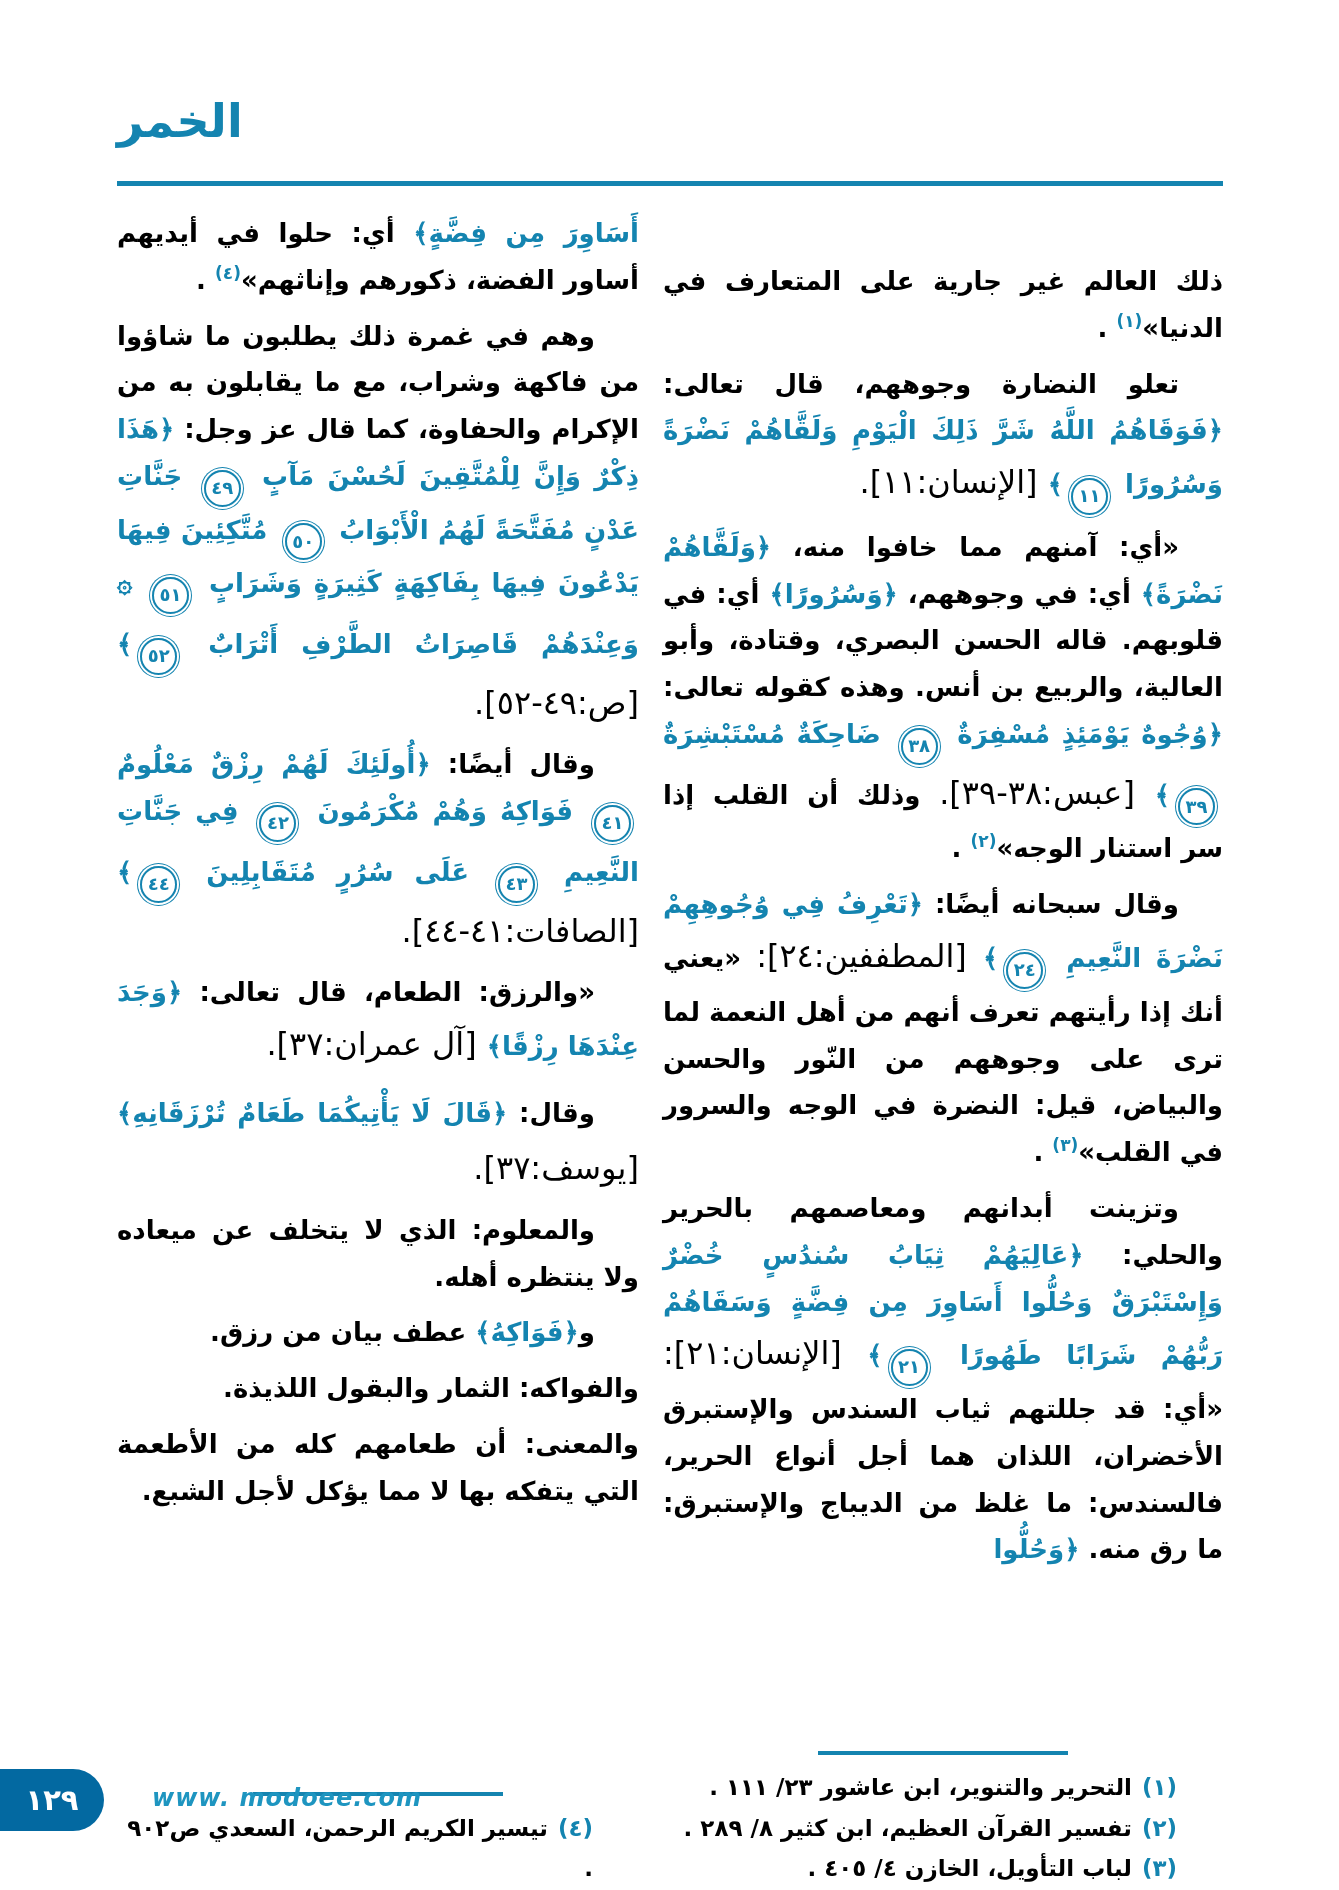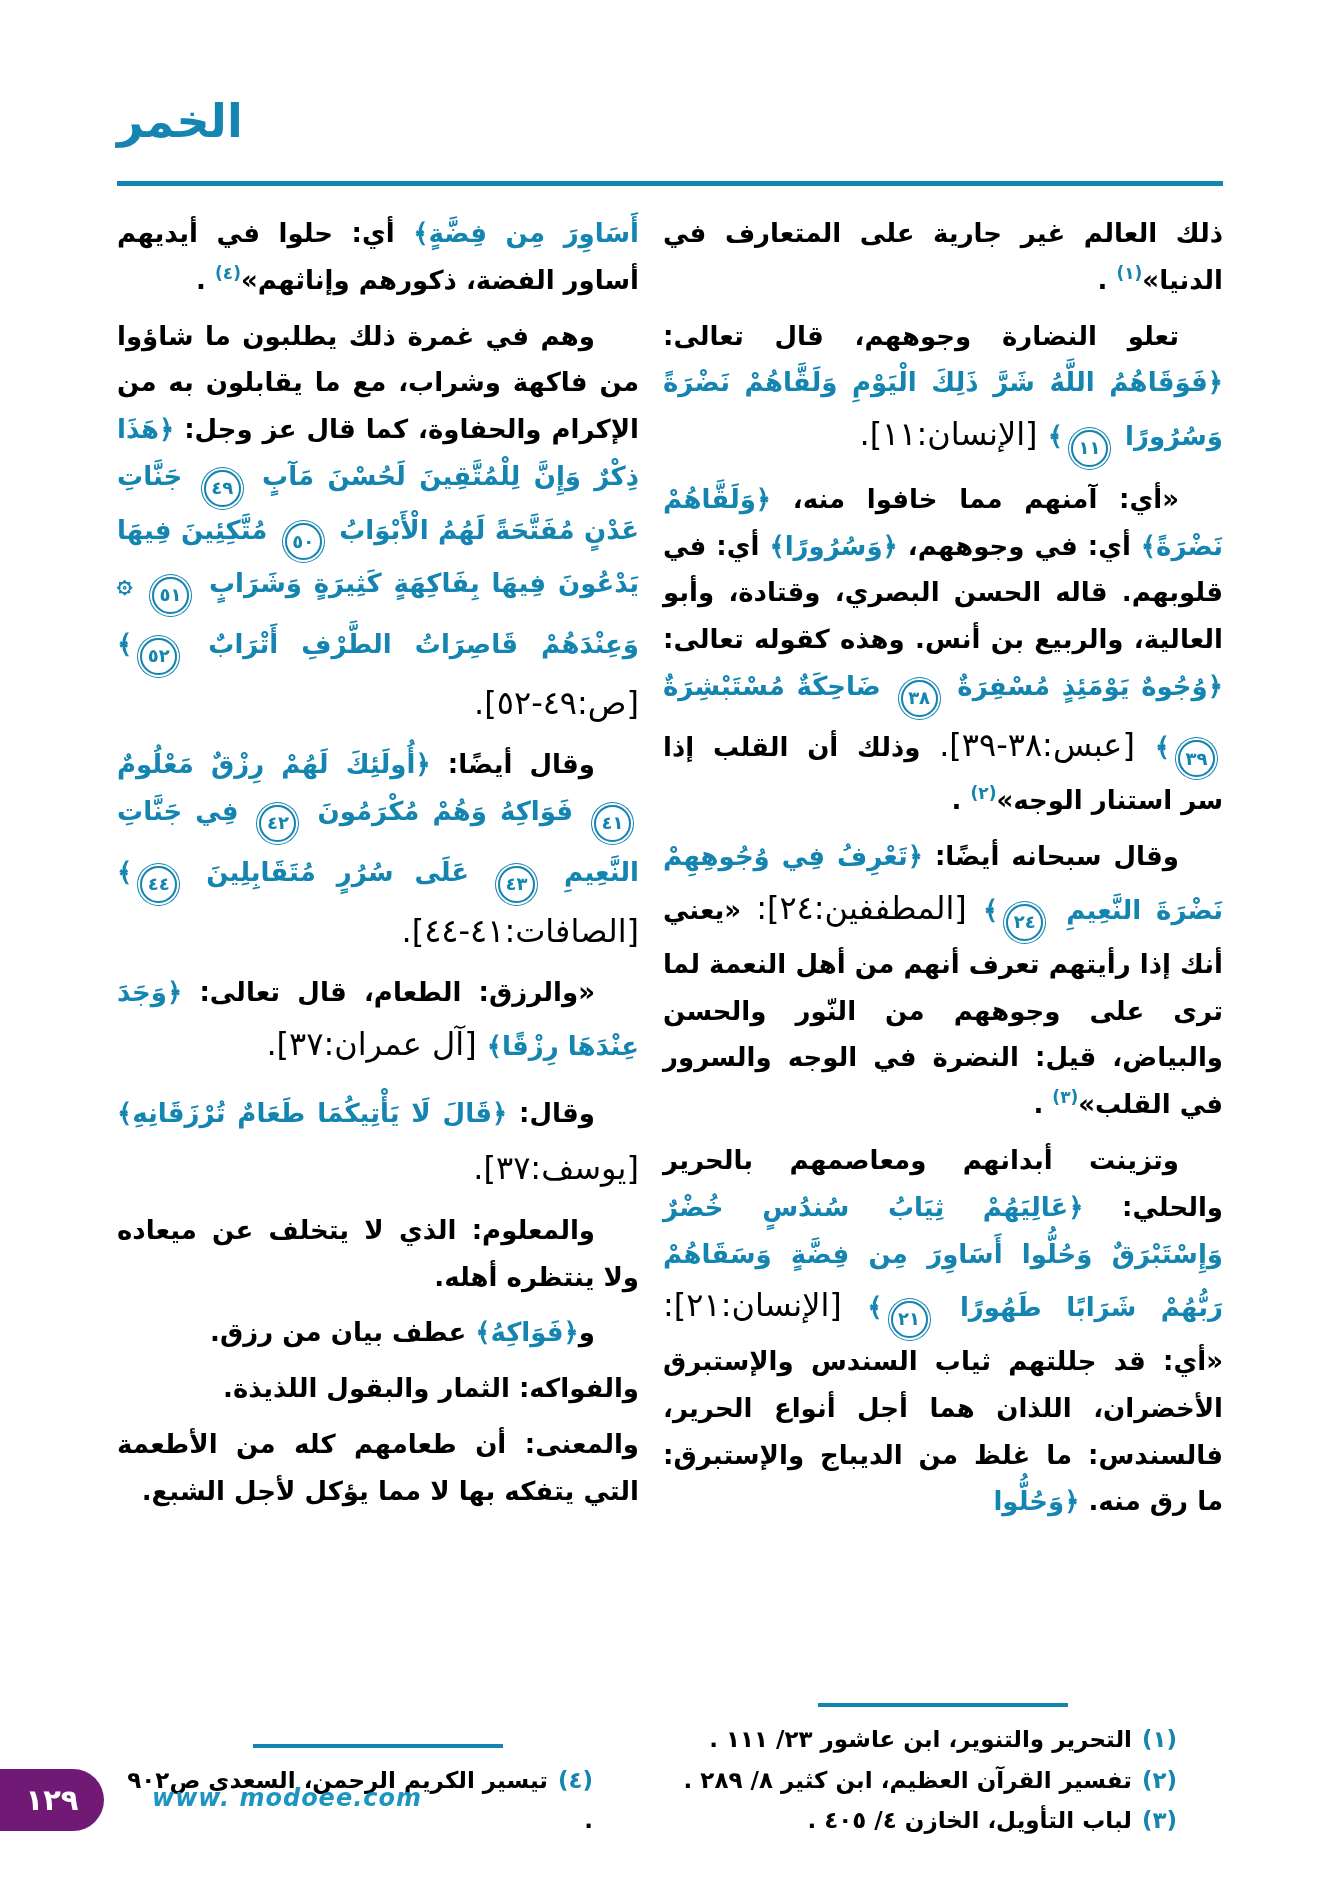--- a/index.html
+++ b/index.html
@@ -18,21 +18,21 @@
   .header-rule {
     position:absolute; top:181px; left:117px;
     width:1106px; height:5px; background:#1484b0;
   }
   .content {
     position:absolute; top:210px; left:117px;
     width:1106px; direction:rtl;
     display:flex; gap:24px;
   }
   .col { display:flex; flex-direction:column; min-height:1630px; }
-  .col-right { width:560px; }
+  .col-right { width:560px;margin-top:48px; }
   .col-left  { width:522px; }
   .para-stack { }
   p.para {
     font-size:26px; font-weight:bold; line-height:1.8;
     text-align:justify; text-justify:inter-word;
     margin-bottom:9px; direction:rtl;
   }
   p.para.indent { text-indent:44px; }
   .seg-text { color:#000; }
   .seg-quran { color:#1484b0; }
@@ -51,21 +51,21 @@
   .footnotes { margin-top:auto; padding-top:6px; }
   .fn-rule { height:4px; background:#1484b0; width:250px; margin:0 auto 12px auto; }
   .fn-line {
     font-size:23px; font-weight:bold; line-height:1.75;
     direction:rtl; text-align:right; padding-right:46px;
   }
   .fn-num { color:#1484b0; margin-left:10px; }
   .page-tab {
     position:absolute; left:0; top:1769px;
     width:104px; height:62px;
-    background:#701a75; border-radius:0 32px 32px 0;
+    background:#0369a1; border-radius:0 32px 32px 0;
     display:flex; align-items:center; justify-content:center;
     color:#ffffff; font-size:29px; font-weight:bold;
   }
   .site-url {
     position:absolute; left:152px; top:1784px;
     color:#1e95c0; font-size:24px; font-weight:bold;
     direction:ltr; letter-spacing:1px;font-style:italic;
   }
 </style>
 </head>

